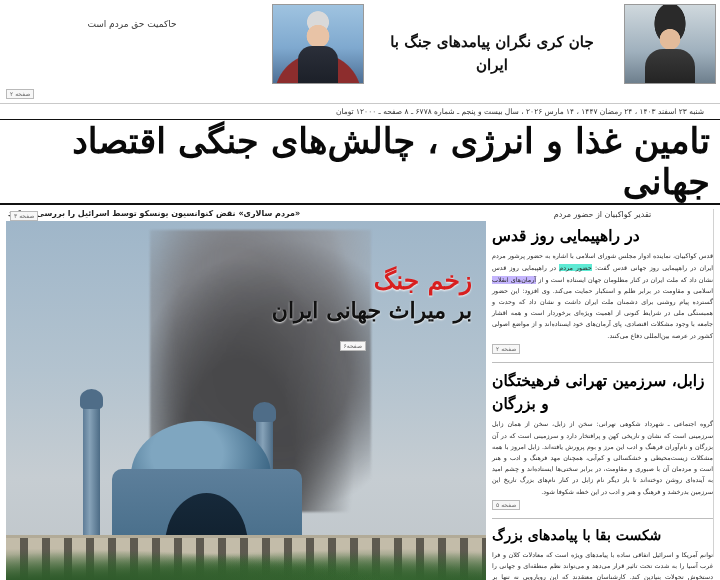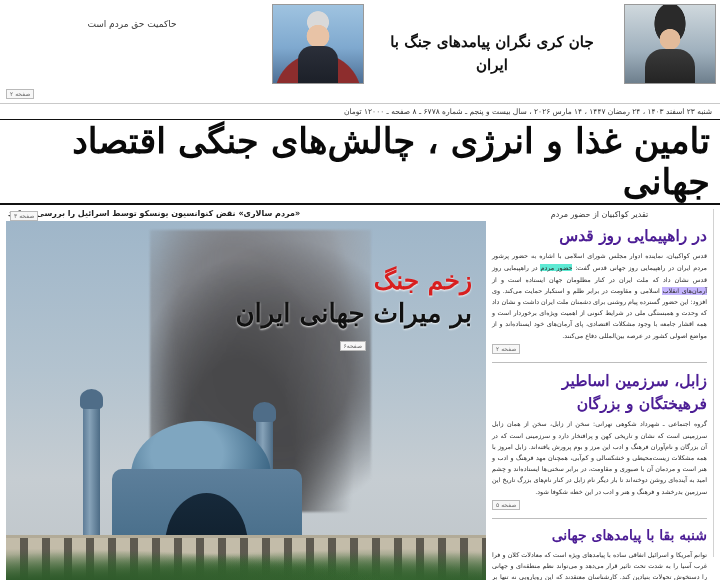--- a/index.html
+++ b/index.html
@@ -131,21 +131,21 @@
   .chip-mast-2 { position: absolute; right: 6px; bottom: 4px; }
 
   
   .infobar {
     height: 16px;
     border-bottom: 1px solid #111;
     font-size: 7.5px;
     color: #333;
     display: flex;
     align-items: center;
-    padding: 0 8px;
+    padding: 0 16px;
     letter-spacing: .2px;
   }
 
   
   .kicker {
     text-align: center;
     font-family: "DejaVu Serif", "Liberation Serif", serif;
     font-weight: bold;
     font-size: 13px;
     color: #111;
@@ -173,21 +173,20 @@
     gap: 6px;
   }
   .col-left {
     width: 480px;
     position: relative;
   }
   .col-right {
     flex: 1;
     position: relative;
     border-right: 1px solid #d2d2d2;
-    padding-right: 6px;
   }
 
   
   .photo-top-note {
     font-size: 8px;
     color: #222;
     text-align: left;
     padding: 0 2px 3px 2px;
     font-weight: bold;
   }
@@ -290,21 +289,21 @@
     font-family: "DejaVu Serif", "Liberation Serif", serif;
     font-weight: bold;
     font-size: 25px;
     color: #d81f1f;
     line-height: 1.25;
     text-shadow: 0 1px 2px rgba(255,255,255,.85);
   }
   .ov-line2 {
     font-family: "DejaVu Serif", "Liberation Serif", serif;
     font-weight: bold;
-    font-size: 26px;
+    font-size: 22px;
     color: #111;
     line-height: 1.35;
     text-shadow: 0 1px 2px rgba(255,255,255,.85);
   }
   .chip-photo {
     position: absolute;
     right: 120px;
     top: 120px;
     z-index: 6;
   }
@@ -326,22 +325,22 @@
     font-size: 8px;
     color: #333;
     text-align: center;
     margin-bottom: 3px;
     line-height: 1.5;
   }
   .story-title {
     font-family: "DejaVu Serif", "Liberation Serif", serif;
     font-weight: bold;
     font-size: 15.5px;
-    color: #4c1d95;
-    text-align: right;
+    color: #000000;
+    text-align: left;
     line-height: 1.5;
   }
   .story-title.sm { font-size: 14px; }
   .rule {
     border-top: 1px solid #bdbdbd;
     margin: 7px 0 6px 0;
   }
   .story-body {
     font-size: 6.4px;
     line-height: 1.75;
@@ -402,32 +401,32 @@
         <div class="story-body">
           <span class="frag">قدس کواکبیان، نماینده ادوار مجلس شورای اسلامی با اشاره به حضور پرشور مردم ایران در راهپیمایی روز جهانی قدس گفت: <span class="hl-blue">حضور مردم</span> در راهپیمایی روز قدس نشان داد که ملت ایران در کنار مظلومان جهان ایستاده است و از <span class="hl-orange">آرمان‌های انقلاب</span> اسلامی و مقاومت در برابر ظلم و استکبار حمایت می‌کند. وی افزود: این حضور گسترده پیام روشنی برای دشمنان ملت ایران داشت و نشان داد که وحدت و همبستگی ملی در شرایط کنونی از اهمیت ویژه‌ای برخوردار است و همه اقشار جامعه با وجود مشکلات اقتصادی، پای آرمان‌های خود ایستاده‌اند و از مواضع اصولی کشور در عرصه بین‌المللی دفاع می‌کنند.</span>
         </div>
         <span class="page-chip chip-story">صفحه ۲</span>
         <div style="clear:both"></div>
       </div>
 
       <div class="rule"></div>
 
       <div class="story">
-        <div class="story-title">زابل، سرزمین اساطیر فرهیختگان و بزرگان</div>
+        <div class="story-title">زابل، سرزمین تهرانی فرهیختگان و بزرگان</div>
         <div class="story-body">
           <span class="frag">گروه اجتماعی ـ شهرداد شکوهی تهرانی: سخن از زابل، سخن از همان زابل سرزمینی است که نشان و تاریخی کهن و پرافتخار دارد و سرزمینی است که در آن بزرگان و نام‌آوران فرهنگ و ادب این مرز و بوم پرورش یافته‌اند. زابل امروز با همه مشکلات زیست‌محیطی و خشکسالی و کم‌آبی، همچنان مهد فرهنگ و ادب و هنر است و مردمان آن با صبوری و مقاومت، در برابر سختی‌ها ایستاده‌اند و چشم امید به آینده‌ای روشن دوخته‌اند تا بار دیگر نام زابل در کنار نام‌های بزرگ تاریخ این سرزمین بدرخشد و فرهنگ و هنر و ادب در این خطه شکوفا شود.</span>
         </div>
         <span class="page-chip chip-story">صفحه ۵</span>
         <div style="clear:both"></div>
       </div>
 
       <div class="rule"></div>
 
       <div class="story">
-        <div class="story-title sm">شنبه بقا با پیامدهای جهانی</div>
+        <div class="story-title sm">شکست بقا با پیامدهای بزرگ</div>
         <div class="story-body">
           <span class="frag">توانم آمریکا و اسرائیل اتفاقی ساده با پیامدهای ویژه است که معادلات کلان و فرا غرب آسیا را به شدت تحت تاثیر قرار می‌دهد و می‌تواند نظم منطقه‌ای و جهانی را دستخوش تحولات بنیادین کند. کارشناسان معتقدند که این رویارویی نه تنها بر بازارهای انرژی و امنیت غذایی جهان اثر می‌گذارد، بلکه می‌تواند زنجیره‌های تامین بین‌المللی را نیز مختل کند و موج تازه‌ای از بی‌ثباتی اقتصادی را در کشورهای در حال توسعه رقم بزند که پیامدهای آن سال‌ها باقی خواهد ماند.</span>
         </div>
 
         <div style="clear:both"></div>
       </div>
 
     </div>
 
     <div class="col-left">

